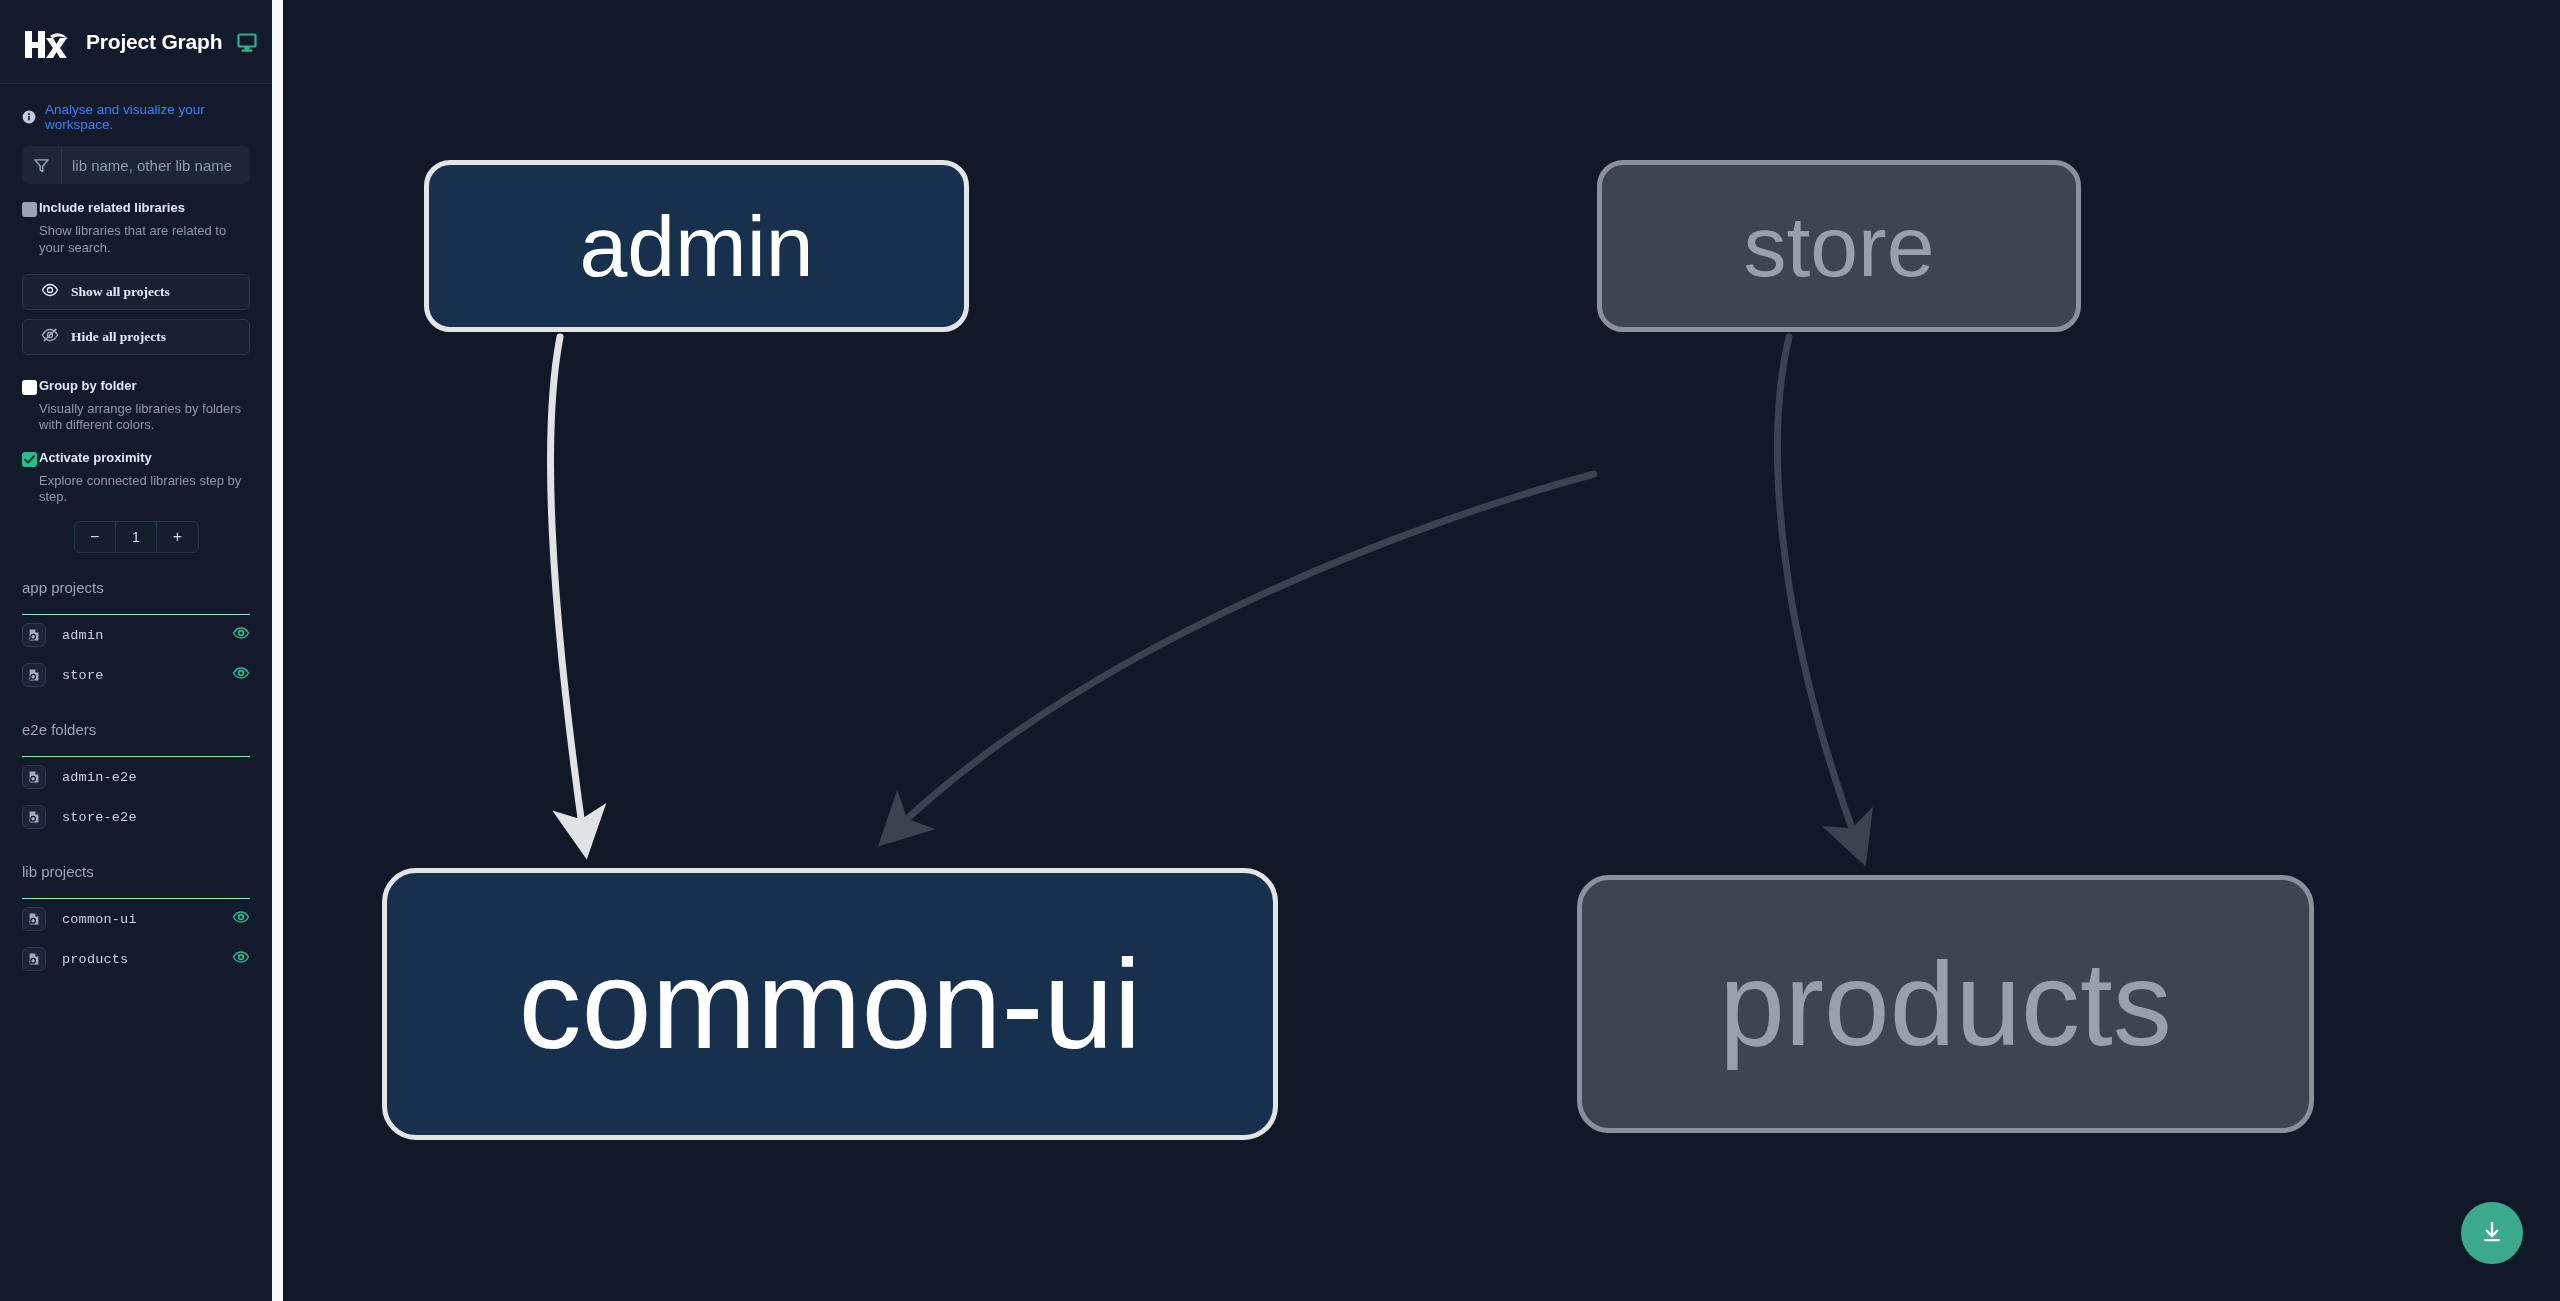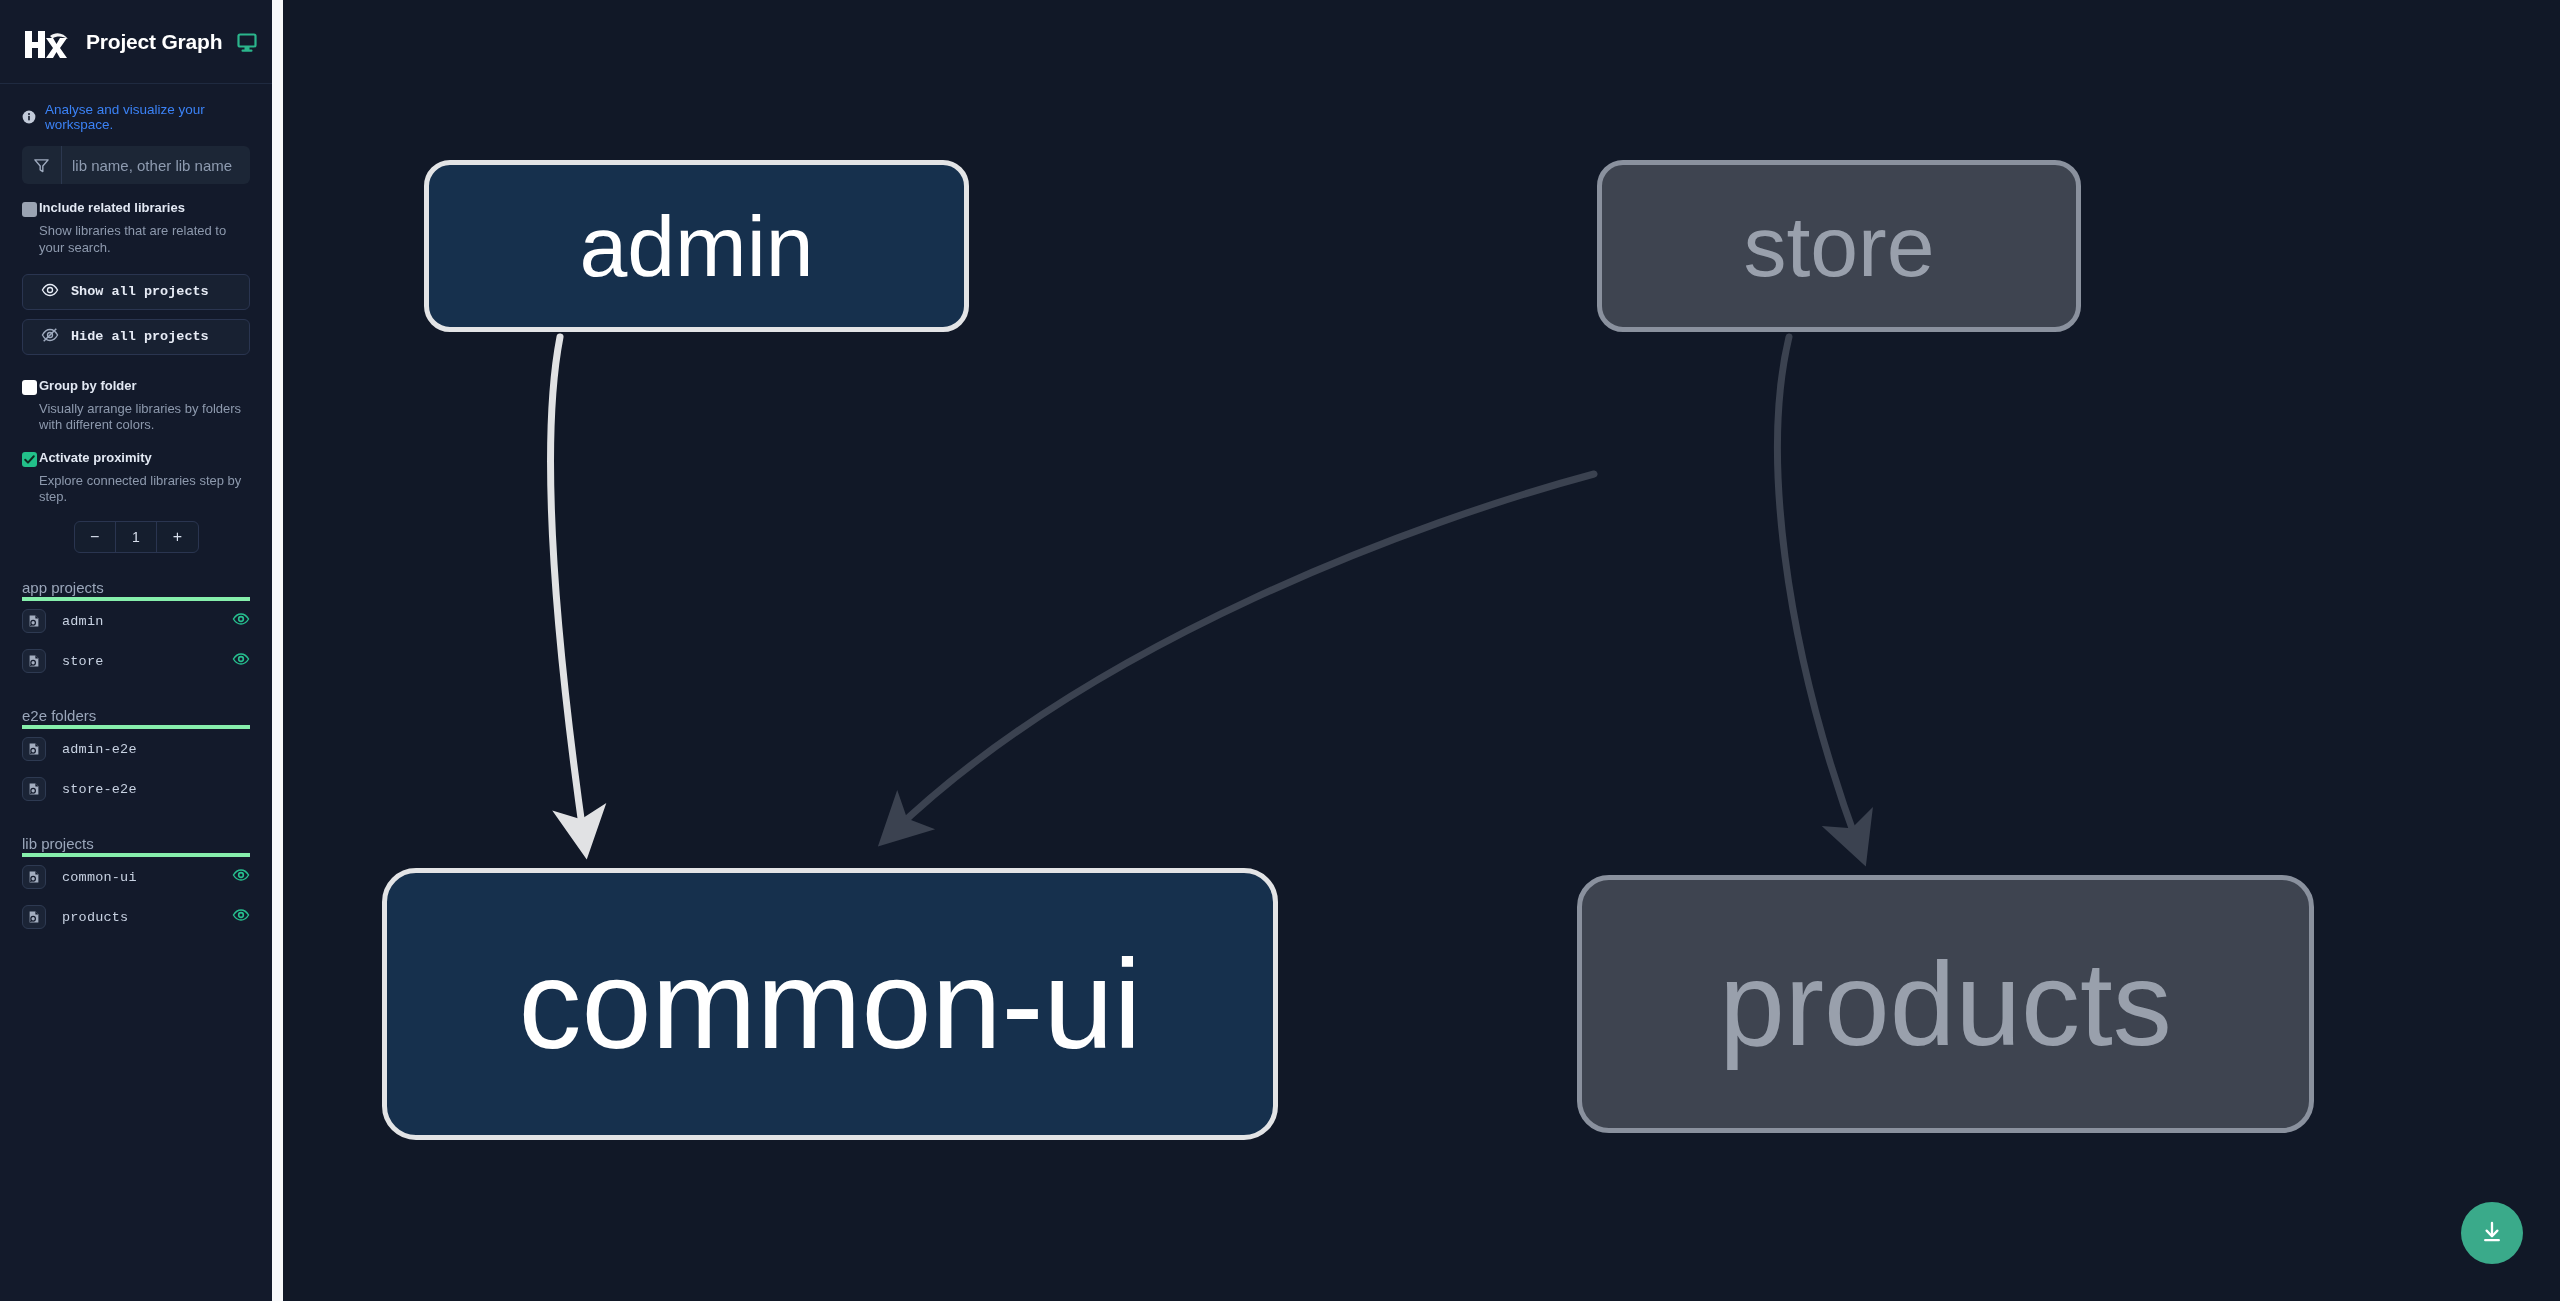--- a/index.html
+++ b/index.html
@@ -81,21 +81,21 @@
 
   .sb-btn {
     width: 100%; height: 36px;
     background: #182132;
     border: 1px solid #2a3550;
     border-radius: 6px;
     display: flex; align-items: center;
     padding-left: 18px; gap: 12px;
     color: #e6ebf5;
     font-size: 13.5px; font-weight: bold;
-    font-family: Liberation Mono, monospace;
+    font-family: Liberation Serif, serif;
     cursor: pointer;
     margin-bottom: 9px;
   }
   .sb-btn svg { flex: 0 0 18px; }
 
   .stepper {
     display: flex; margin: 16px auto 0 auto;
     width: 125px; height: 32px;
     border: 1px solid #2a3550; border-radius: 6px;
     overflow: hidden; background: #151e2e;
@@ -103,22 +103,22 @@
   .stepper > div {
     flex: 1; display: flex; align-items: center; justify-content: center;
     color: #d7dfec; font-size: 16px; cursor: pointer;
   }
   .stepper .val { border-left: 1px solid #2a3550; border-right: 1px solid #2a3550; font-size: 14px; cursor: default; }
   .grp {
     margin-top: 26px;
   }
   .grp-head {
     font-size: 15px; color: #9aa6ba;
-    padding-bottom: 1px;
-    border-bottom: 4px solid #86efac;
+    padding-bottom: 18px;
+    border-bottom: 1px solid #86efac;
   }
   .proj-row {
     display: flex; align-items: center;
     height: 40px; gap: 16px;
     cursor: pointer;
   }
   .proj-badge {
     width: 24px; height: 24px; flex: 0 0 24px;
     border-radius: 6px;
     background: #1b2436;

